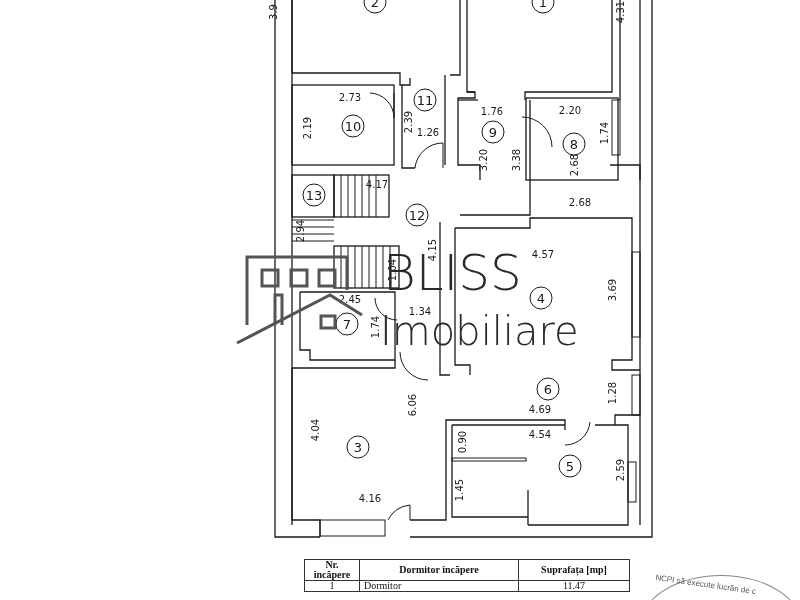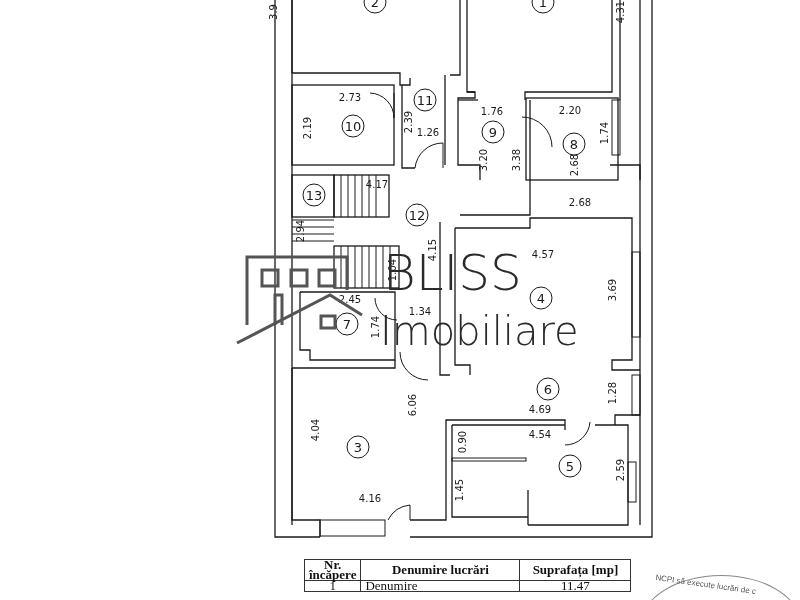--- a/index.html
+++ b/index.html
@@ -5,21 +5,21 @@
     html, body { margin: 0; padding: 0; background: #ffffff; }
     body { width: 800px; height: 600px; overflow: hidden; position: relative; font-family: "DejaVu Sans", sans-serif; }
     #plan { position: absolute; left: 0; top: 0; width: 800px; height: 600px; }
     .wall { fill: none; stroke: #1a1a1a; stroke-width: 1.3; }
     .thin { fill: none; stroke: #1a1a1a; stroke-width: 1; }
     .dim { font-family: "DejaVu Sans", sans-serif; font-size: 10px; fill: #1a1a1a; }
     .rlabel { font-family: "DejaVu Sans", sans-serif; font-size: 13px; fill: #1a1a1a; }
     .rcircle { fill: #fff; stroke: #1a1a1a; stroke-width: 1; }
     .logo-line { fill: none; stroke: #555; stroke-width: 3; }
     .logo-text { font-family: "DejaVu Sans", sans-serif; fill: #2a2a2a; font-weight: 200; }
-    .legend-table { position: absolute; left: 304px; top: 559px; border-collapse: collapse; font-family: "Liberation Serif", serif; font-size: 13px; color: #111; }
+    .legend-table { position: absolute; left: 304px; top: 559px; border-collapse: collapse; font-family: "Liberation Serif", serif; font-size: 10px; color: #111; }
     .legend-table th, .legend-table td { border: 1px solid #333; padding: 0 4px; line-height: 10px; }
     .legend-table th { font-weight: bold; text-align: center; }
     .stamp { position: absolute; left: 640px; top: 575px; width: 160px; height: 100px; border: 1px solid #888; border-radius: 50%; }
     .stamp-text { position: absolute; left: 655px; top: 580px; font-family: "Liberation Sans", sans-serif; font-size: 8px; color: #555; transform: rotate(8deg); white-space: nowrap; }
   </style>
 </head>
 <body>
 
 <svg id="plan" viewBox="0 0 800 600" xmlns="http://www.w3.org/2000/svg">
 
@@ -232,27 +232,27 @@
     </g>
     <text class="logo-text" x="383" y="290" font-size="50">BLISS</text>
     <text class="logo-text" x="380" y="345" font-size="40">Imobiliare</text>
   </g>
 </svg>
 
 <table class="legend-table">
   <thead>
     <tr>
       <th style="width:46px">Nr. încăpere</th>
-      <th style="width:150px">Denumire lucrări</th>
+      <th style="width:150px">Dormitor încăpere</th>
       <th style="width:102px">Suprafața [mp]</th>
     </tr>
   </thead>
   <tbody>
     <tr>
       <td style="text-align:center">1</td>
-      <td>Denumire</td>
+      <td>Dormitor</td>
       <td style="text-align:center">11.47</td>
     </tr>
   </tbody>
 </table>
 
 <div class="stamp"></div>
 <div class="stamp-text">NCPI să execute lucrări de c</div>
 
 </body></html>

